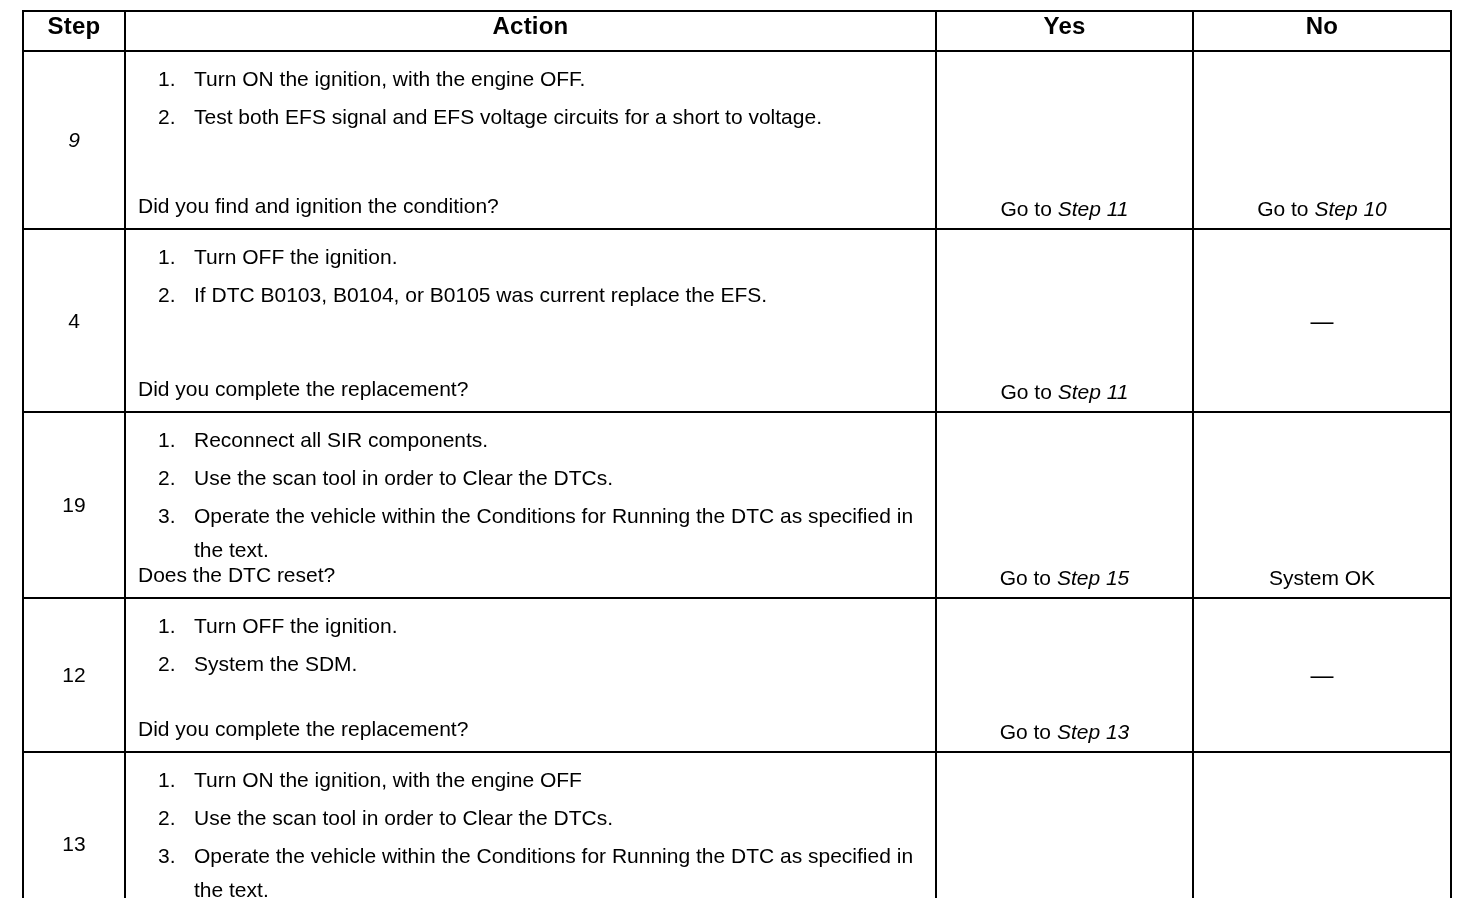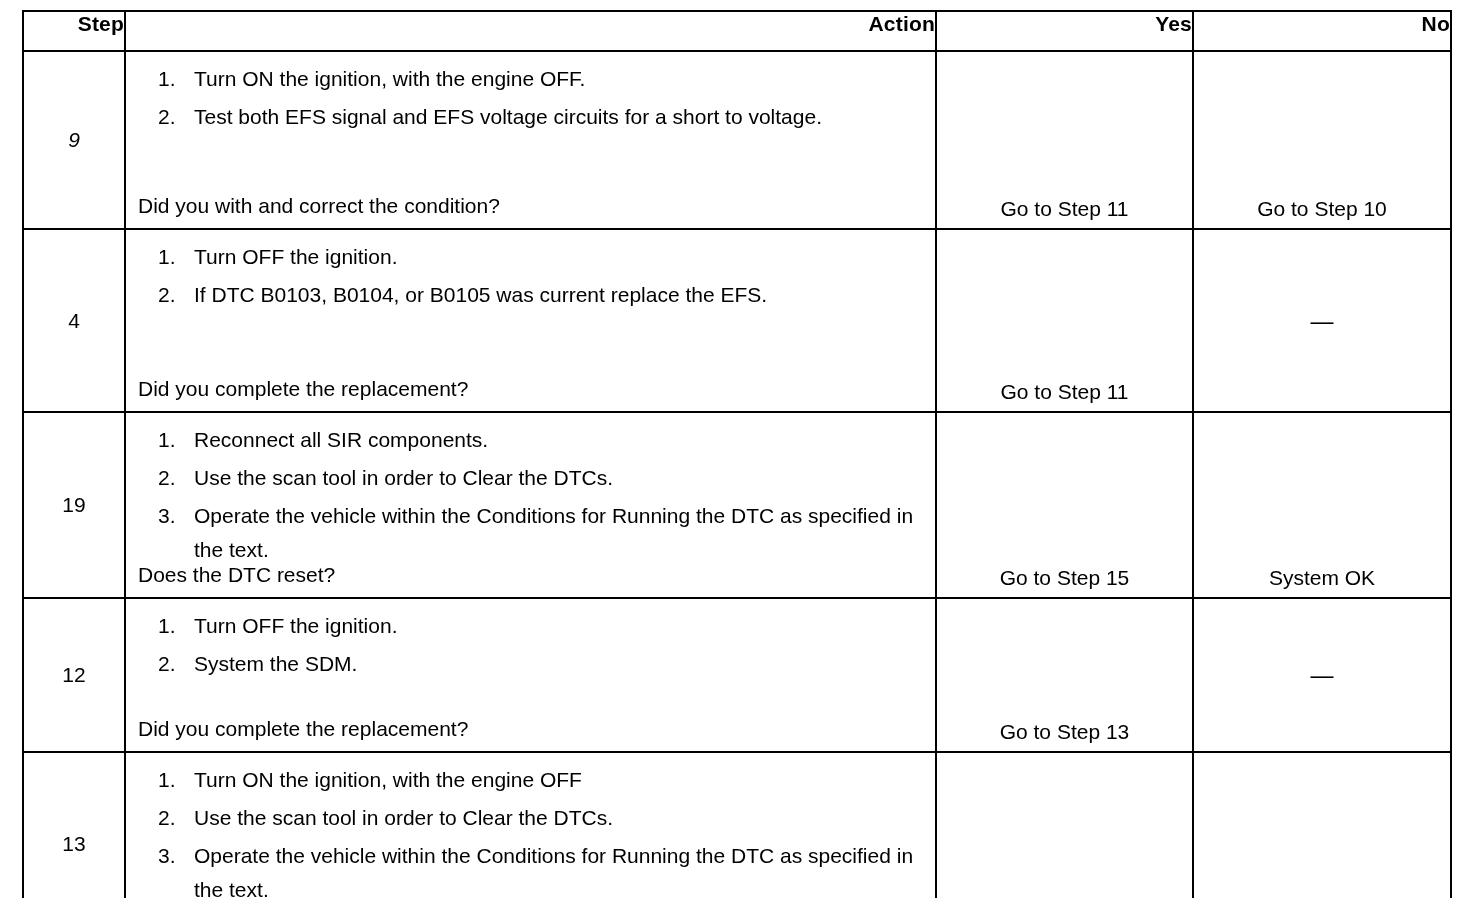--- a/index.html
+++ b/index.html
@@ -42,23 +42,23 @@
   .diag-table td {
     border: 2px solid #000000;
     vertical-align: top;
     padding: 0;
     background: #ffffff;
   }
 
   
   thead th {
     height: 38px;
-    font-size: 21px;
+    font-size: 24px;
     font-weight: bold;
-    text-align: right;
+    text-align: center;
     vertical-align: middle;
     letter-spacing: 0.2px;
   }
 
   
   td.step-cell {
     text-align: center;
     vertical-align: middle;
     font-size: 21px;
     font-weight: normal;
@@ -127,20 +127,21 @@
     left: 0;
     right: 0;
     top: 50%;
     transform: translateY(-50%);
     text-align: center;
     line-height: 1;
     font-size: 23px;
   }
   .ans-bottom .ital,
   .ans-middle .ital {
+    font-style: italic;
   }
   .dash {
     display: inline-block;
     font-size: 23px;
   }
 
   
   tr.r9  td { height: 158px; }
   tr.r10 td { height: 163px; }
   tr.r11 td { height: 166px; }
@@ -171,21 +172,21 @@
 
     <tbody id="table-body">
         <tr class="r9">
           <td class="step-cell"><span class="step-num italic">9</span></td>
           <td class="action-cell">
             <div class="action-inner">
               <ol class="steps">
                 <li><span class="marker">1.</span><span>Turn ON the ignition, with the engine OFF.</span></li>
                 <li><span class="marker">2.</span><span>Test both EFS signal and EFS voltage circuits for a short to voltage.</span></li>
               </ol>
-              <div class="question bottom">Did you with and correct the condition?</div>
+              <div class="question bottom">Did you find and ignition the condition?</div>
             </div>
           </td>
           <td class="ans-cell">
             <div class="ans-bottom"><span>Go to </span><span class="ital">Step 11</span></div>
           </td>
           <td class="ans-cell">
             <div class="ans-bottom"><span>Go to </span><span class="ital">Step 10</span></div>
           </td>
         </tr>
         <tr class="r10">

